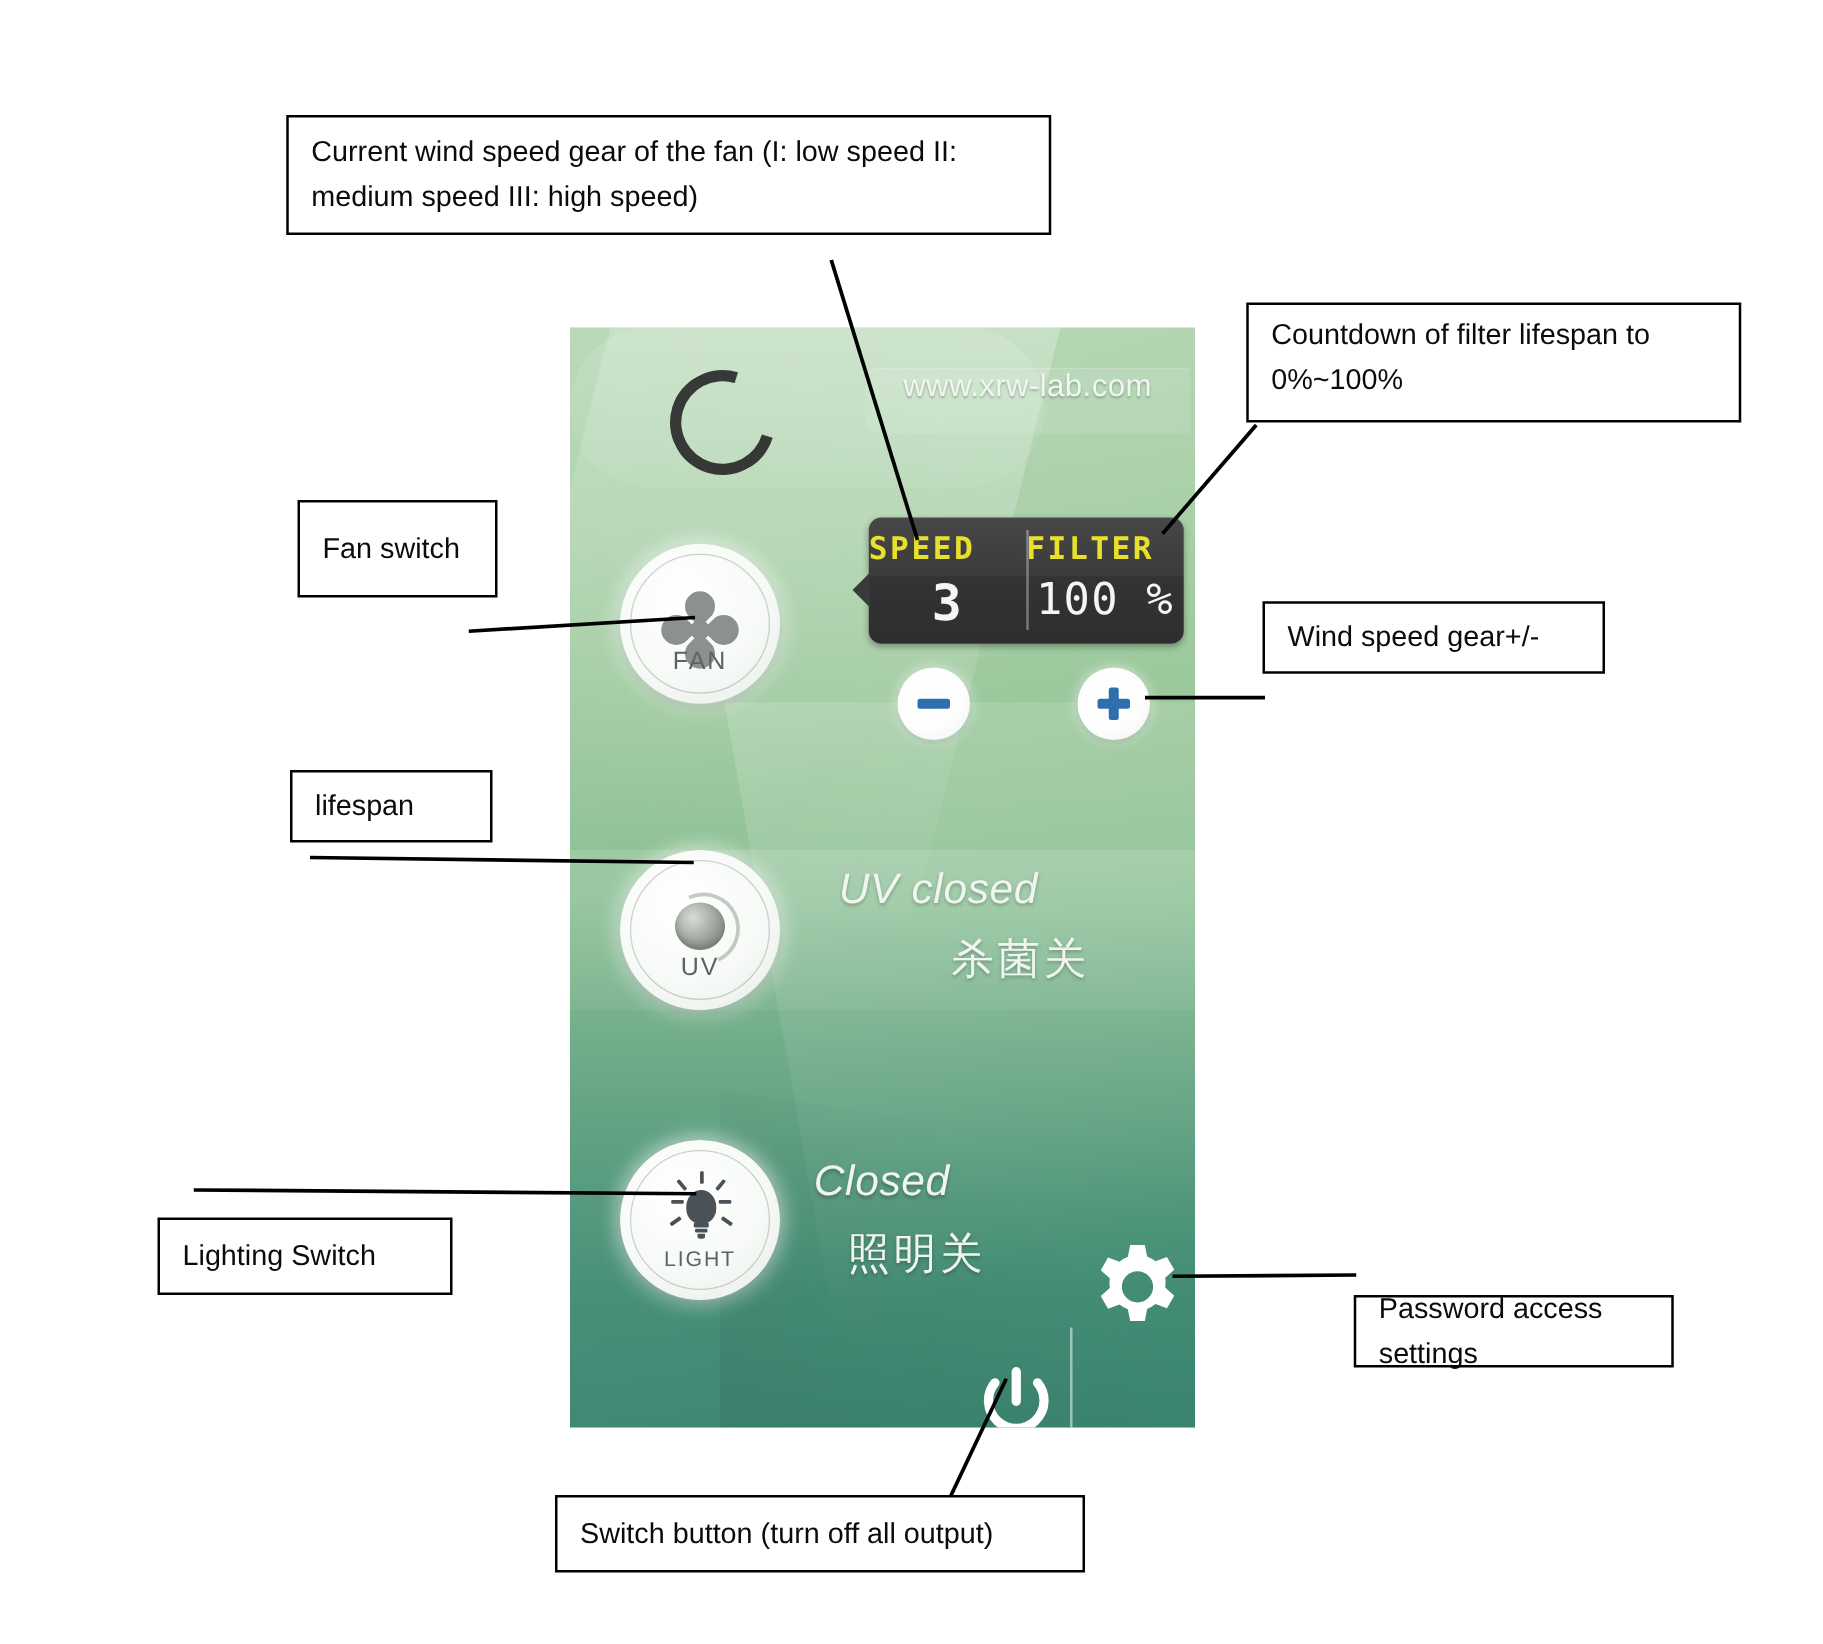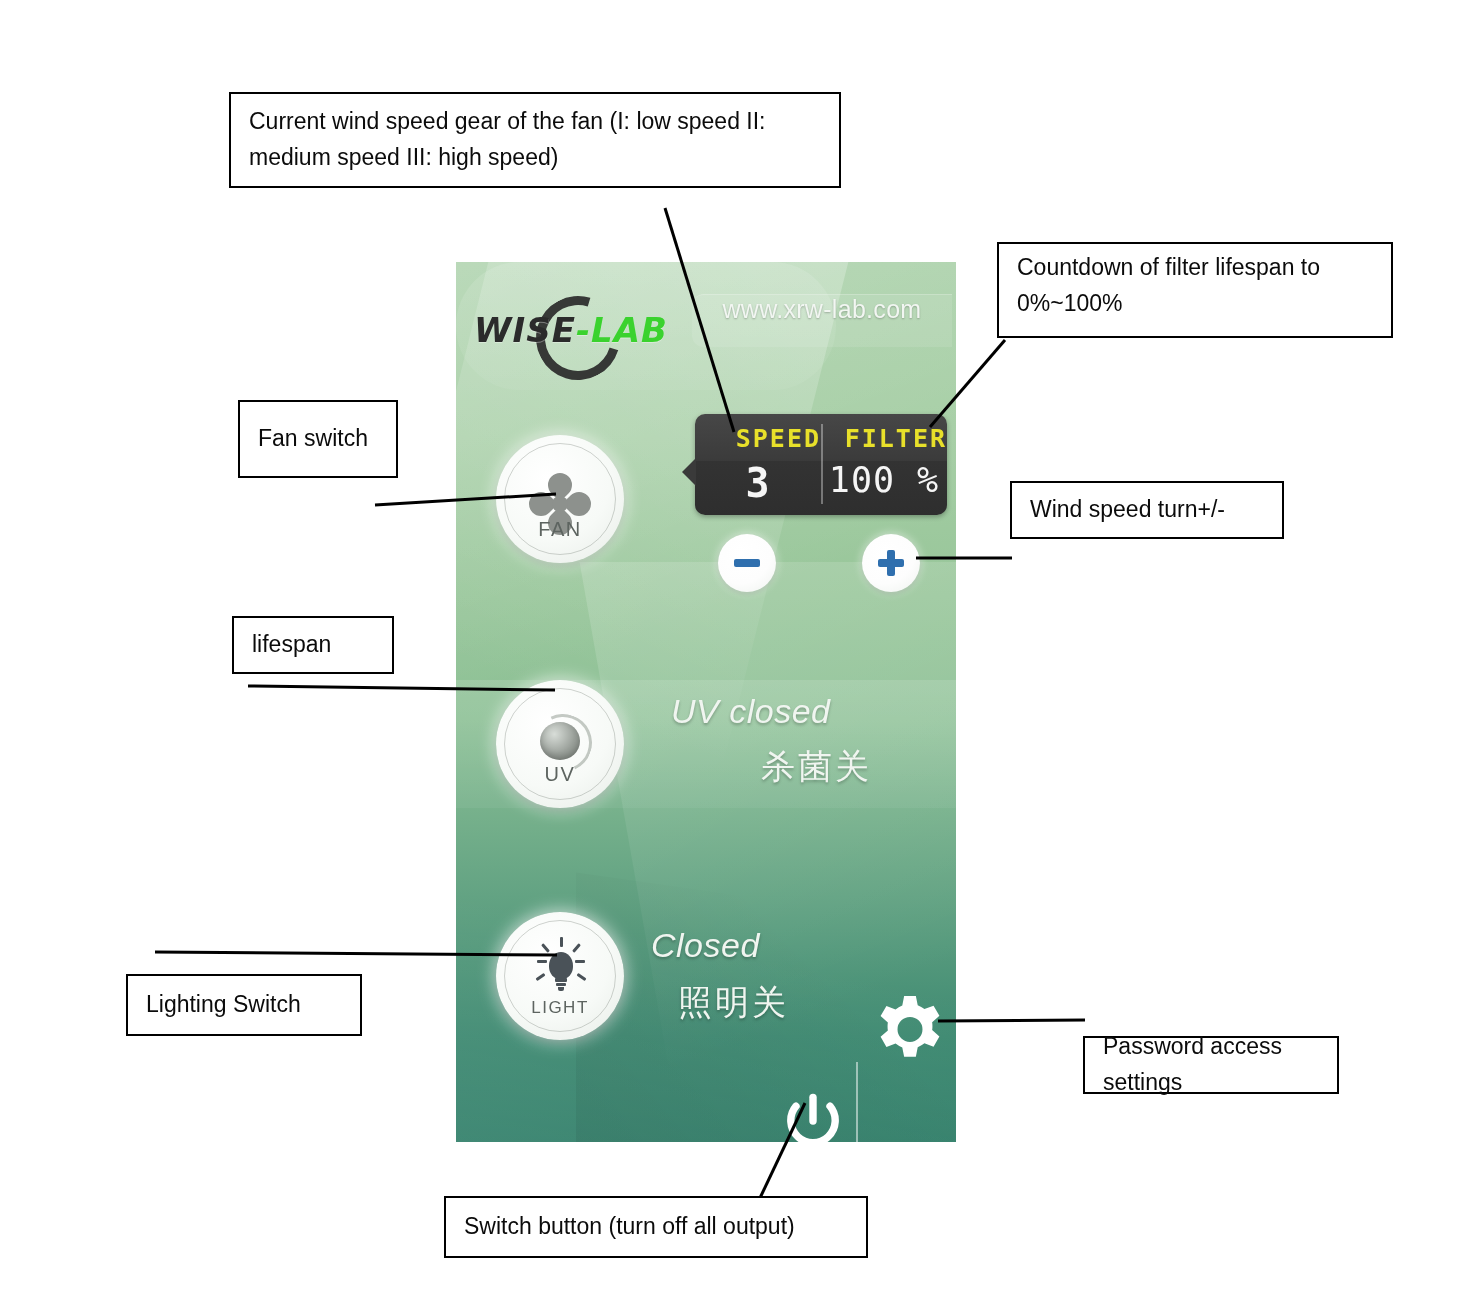--- a/index.html
+++ b/index.html
@@ -106,21 +106,21 @@
     border-right:14px solid #3a3a3a;
   }
   .display .vdiv{
     position:absolute;left:126px;top:10px;width:2px;height:80px;
     background:rgba(255,255,255,.35);
   }
   .dcell{position:absolute;top:0;width:126px;height:101px;}
   .dcell.left{left:0;}
   .dcell.right{left:126px;}
   .dlabel{
-    position:absolute;top:10px;left:0;width:126px;text-align:right;
+    position:absolute;top:10px;left:0;width:126px;text-align:left;
     font-family:"DejaVu Sans Mono", monospace;
     font-weight:bold;font-size:25px;letter-spacing:2px;
     color:#e8e02a;
   }
   .dval{
     position:absolute;top:46px;left:0;width:126px;text-align:center;
     font-family:"DejaVu Sans Mono", monospace;
     font-size:35px;color:#f5f5f5;letter-spacing:1px;
   }
   .dval.sp{font-size:40px;font-weight:bold;}
@@ -250,21 +250,20 @@
   </svg>
 
   <div class="panel">
     <div class="facet f1"></div>
     <div class="facet f2"></div>
     <div class="facet f3"></div>
     <div class="facet f4"></div>
 
     <div class="logo">
       <div class="ring"></div>
-      <div class="txt"><span>WISE</span><span class="g">-</span><span class="g">LAB</span></div>
     </div>
 
     <div class="url">
       <span>www.xrw-lab.com</span>
     </div>
 
     <div class="display">
       <div class="vdiv"></div>
       <div class="dcell left">
         <div class="dlabel">SPEED</div>
@@ -352,21 +351,21 @@
   <div class="callout just" style="left:997px;top:242px;width:396px;height:96px;">
     <span>Countdown  of  filter  lifespan  to</span>
     <span>0%~100%</span>
   </div>
 
   <div class="callout" style="left:238px;top:400px;width:160px;height:78px;">
     <span>Fan switch</span>
   </div>
 
   <div class="callout" style="left:1010px;top:481px;width:274px;height:58px;">
-    <span>Wind speed turn+/-</span>
+    <span>Wind speed gear+/-</span>
   </div>
 
   <div class="callout" style="left:232px;top:616px;width:162px;height:58px;">
     <span>lifespan</span>
   </div>
 
   <div class="callout" style="left:126px;top:974px;width:236px;height:62px;">
     <span>Lighting Switch</span>
   </div>
 

